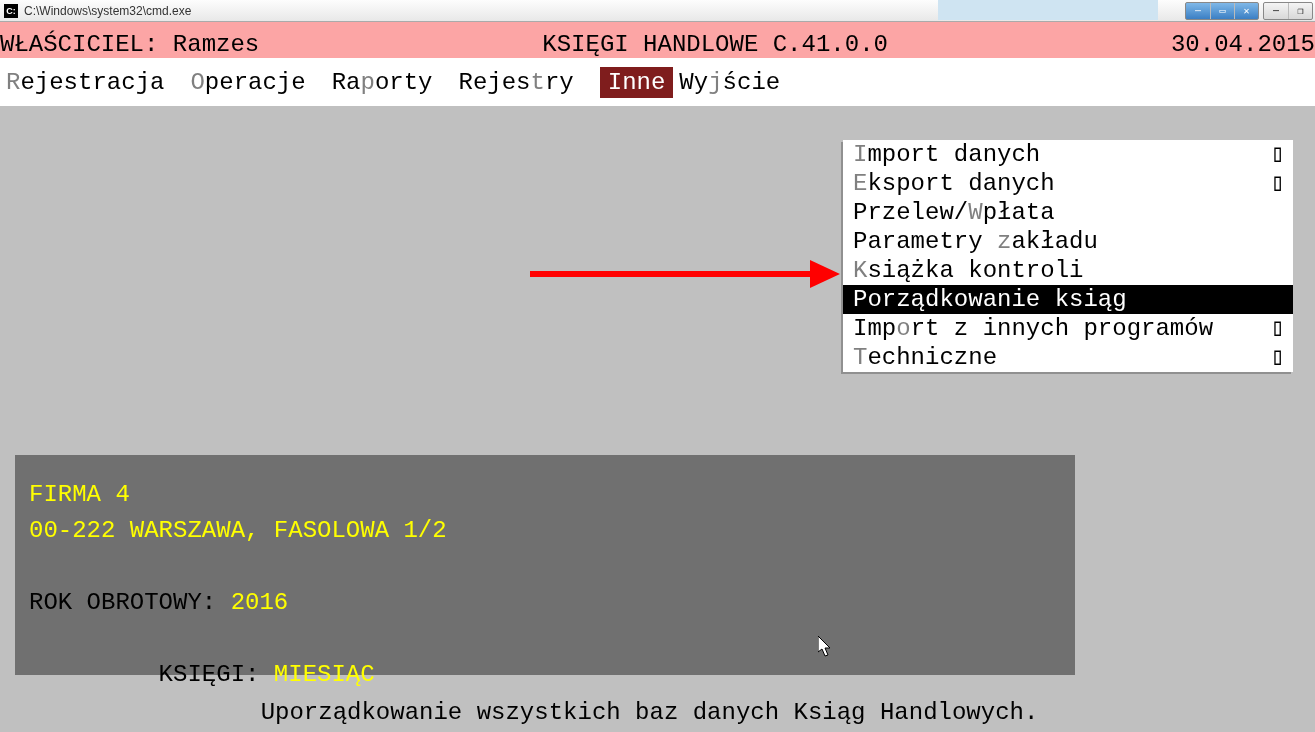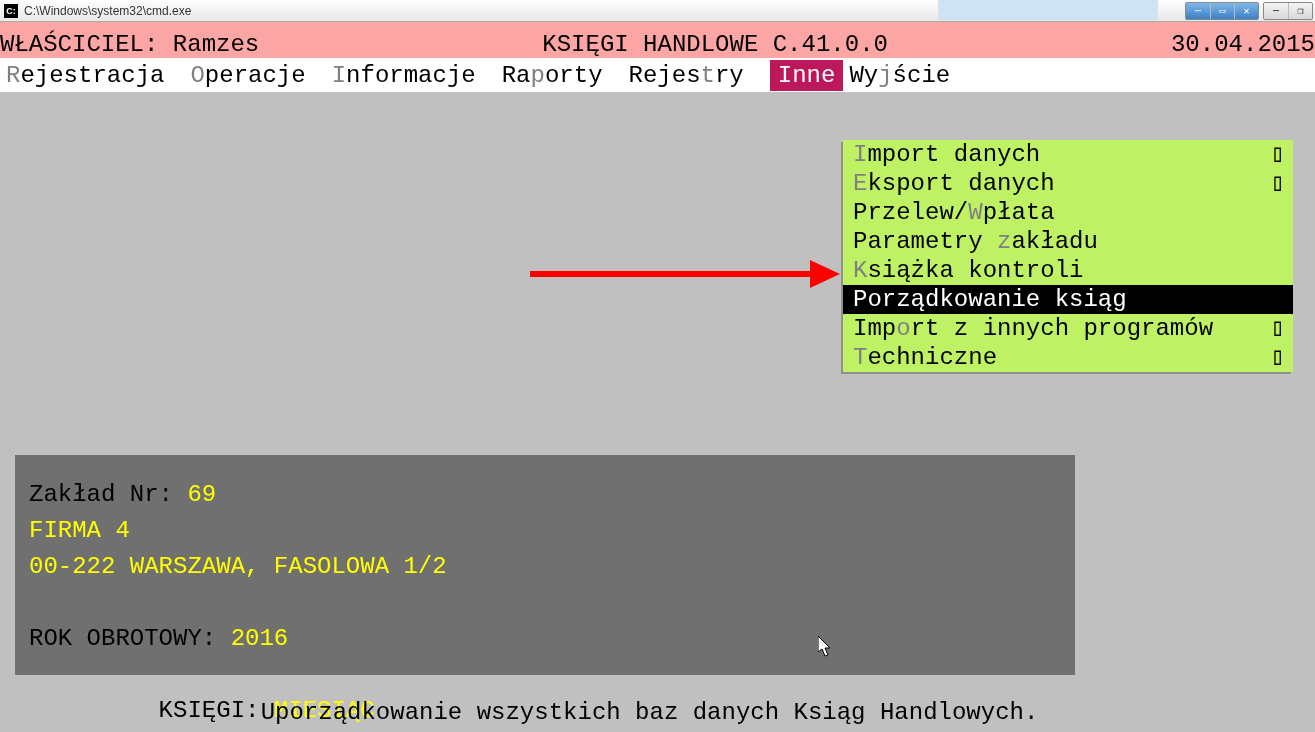--- a/index.html
+++ b/index.html
@@ -52,44 +52,44 @@
     padding:0 0;
     font-weight:normal;
   }
   .header .owner{flex:0 0 auto;}
   .header .center{flex:1;text-align:center;}
   .header .date{flex:0 0 auto;}
 
   
   .menubar{
     background:#fff;
-    height:34px;
+    height:48px;
     display:flex;
     align-items:center;
     padding:0 6px;
     gap:0;
   }
   .menu-item{
     padding:0 14px 0 0;
     margin-right:12px;
     white-space:nowrap;
     color:#000;
   }
   .menu-item .hotkey{color:#808080;}
   .menu-item.selected{
-    background:#be185d;color:#fff;padding:2px 8px;margin-right:6px;
+    background:#7f1d1d;color:#fff;padding:2px 8px;margin-right:6px;
   }
   .menu-item.selected .hotkey{color:#fff;}
 
   
   .dropdown{
     position:absolute;
     top:140px; left:843px;
     width:450px;
-    background:#bef264;
+    background:#ffffff;
     color:#000;
     box-shadow:-2px 2px 0 rgba(0,0,0,0.25);
   }
   .drop-item{
     padding:0 10px;
     white-space:pre;
     position:relative;
     line-height:29px;
     height:29px;
   }
@@ -164,21 +164,20 @@
   <span class="owner">
     <span>WŁAŚCICIEL: </span><span>Ramzes</span>
   </span>
   <span class="center">KSIĘGI HANDLOWE C.41.0.0</span>
   <span class="date">30.04.2015</span>
 </div>
 
 <div class="menubar" id="menubar">
     <span class="menu-item"><span class="hotkey">R</span>ejestracja</span>
     <span class="menu-item"><span class="hotkey">O</span>peracje</span>
-    <span class="menu-item"><span class="hotkey">I</span>nformacje</span>
     <span class="menu-item">Ra<span class="hotkey">p</span>orty</span>
     <span class="menu-item">Rejes<span class="hotkey">t</span>ry</span>
     <span class="menu-item selected"><span class="hotkey">I</span>nne</span>
     <span class="menu-item">Wy<span class="hotkey">j</span>ście</span>
   </div>
 
 <div class="dropdown" id="dropdown">
     <div class="drop-item"><span class="hotkey">I</span>mport danych<span class="sub-ind">▯</span></div>
     <div class="drop-item"><span class="hotkey">E</span>ksport danych<span class="sub-ind">▯</span></div>
     <div class="drop-item">Przelew/<span class="hotkey">W</span>płata</div>
@@ -188,23 +187,20 @@
     <div class="drop-item">Imp<span class="hotkey">o</span>rt z innych programów<span class="sub-ind">▯</span></div>
     <div class="drop-item"><span class="hotkey">T</span>echniczne<span class="sub-ind">▯</span></div>
   </div>
 
 <svg class="arrow" viewBox="0 0 310 40">
   <line x1="0" y1="20" x2="280" y2="20" stroke="#ff0000" stroke-width="6"></line>
   <polygon points="280,6 310,20 280,34" fill="#ff0000"></polygon>
 </svg>
 
 <div class="panel">
-  <div>
-    <span>Zakład Nr: </span><span class="yellow">69</span>
-  </div>
   <div class="yellow">FIRMA 4</div>
   <div class="yellow">00-222 WARSZAWA, FASOLOWA 1/2</div>
   <div style="height:36px"></div>
   <div>
     <span>ROK OBROTOWY: </span><span class="yellow">2016</span>
   </div>
   <div style="white-space:pre;">
     <span>     KSIĘGI: </span><span class="yellow">MIESIĄC</span>
   </div>
 </div>

